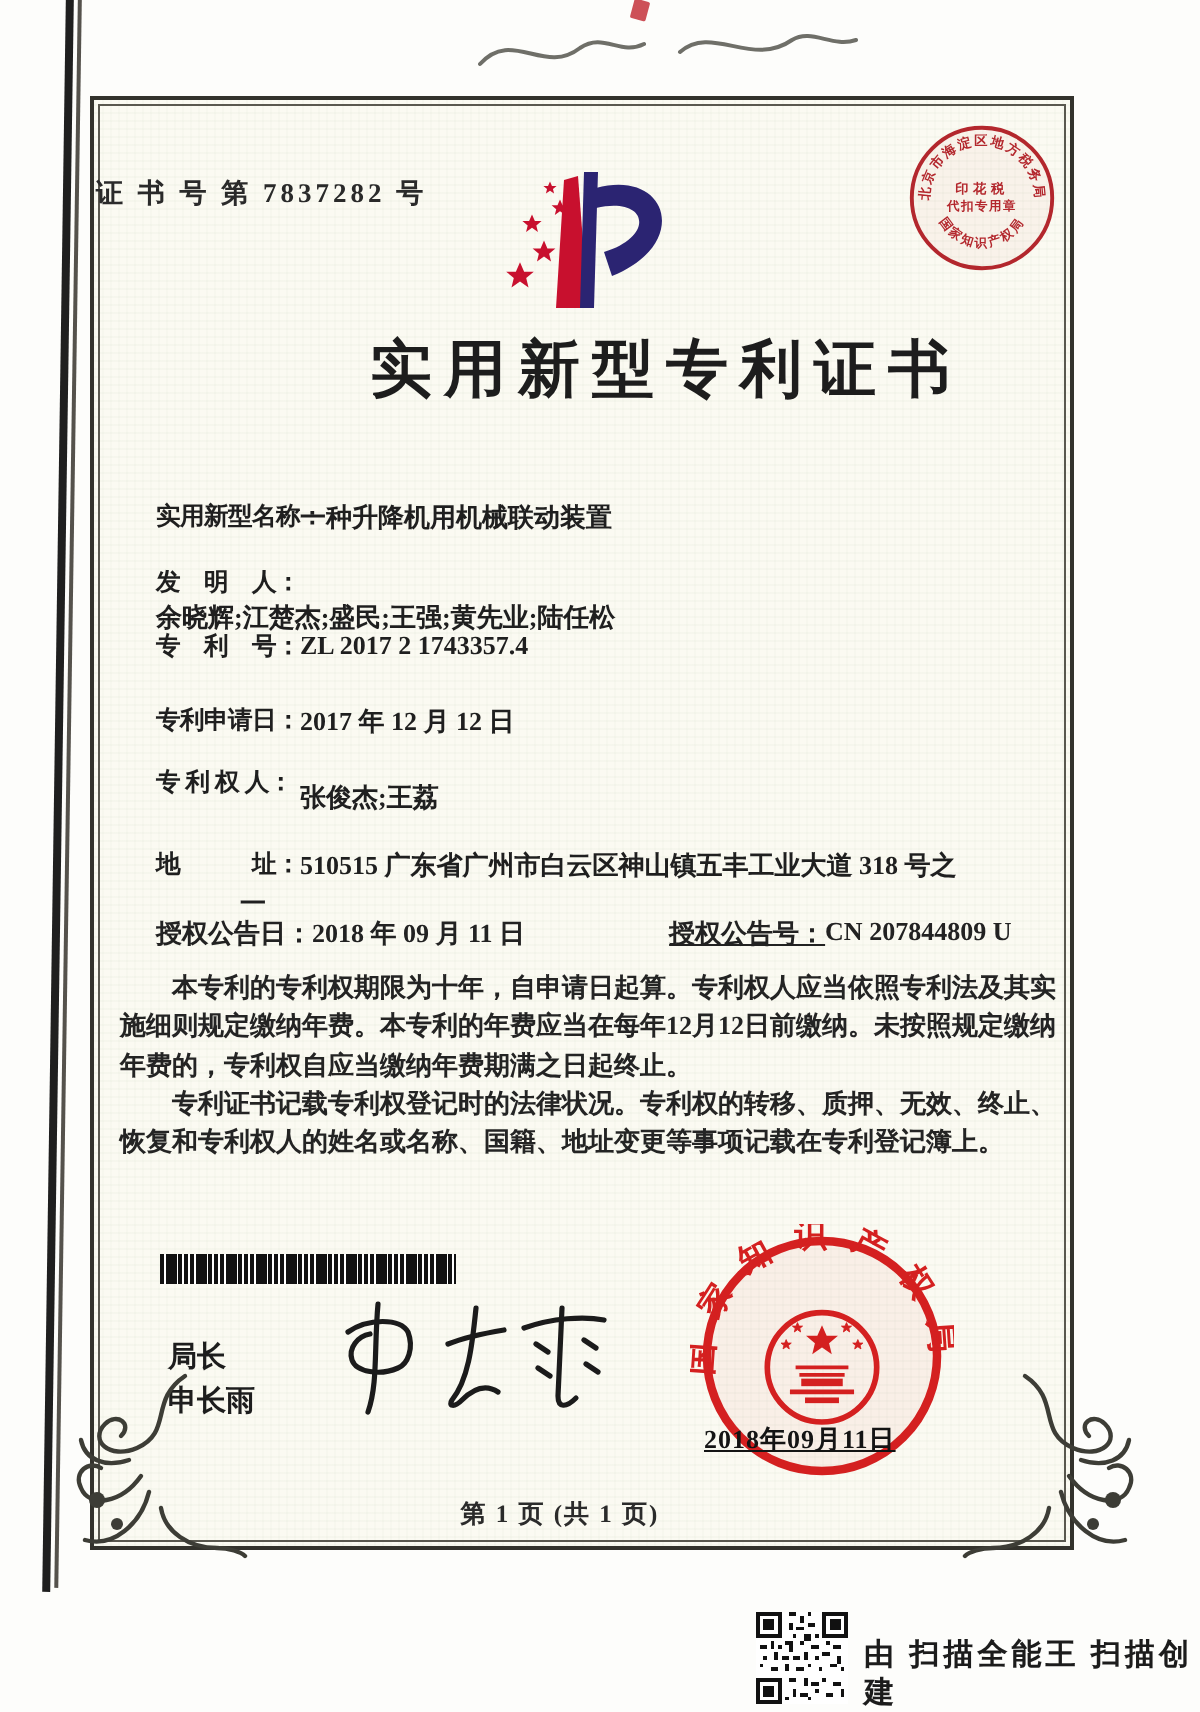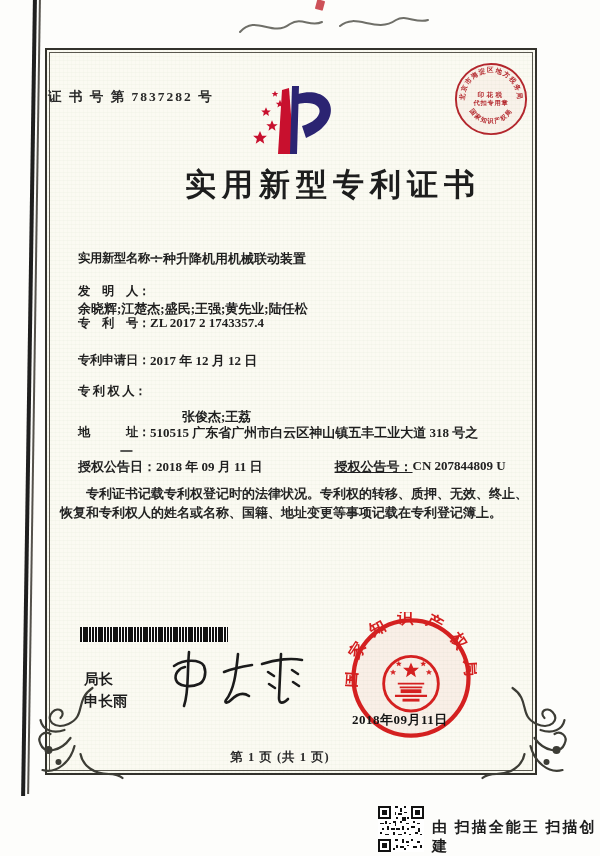--- a/index.html
+++ b/index.html
@@ -35,21 +35,21 @@
   .paras p{margin:0;text-indent:2em;}
   .barcode{left:80px;top:627px;width:148px;height:15px;background-color:#fff;
     background-image:
       repeating-linear-gradient(90deg,#111 0,#111 2px,transparent 2px,transparent 3px),
       repeating-linear-gradient(90deg,#111 0,#111 1px,transparent 1px,transparent 5px),
       repeating-linear-gradient(90deg,#111 0,#111 1px,transparent 1px,transparent 7.5px);}
   .signer{left:84px;top:668px;font-size:14.5px;font-weight:700;line-height:22px;color:#1d1d1d;}
   .sig-svg{left:162px;top:642px;}
   .main-seal{left:345px;top:612px;width:132px;height:132px;z-index:3;}
   .date-stamp{left:352px;top:711px;font-size:13px;font-weight:700;letter-spacing:0.5px;
-    color:#141414;z-index:4;}
+    color:#141414;z-index:4;text-decoration:underline;}
   .page-footer{left:45px;top:749px;width:470px;text-align:center;font-size:12.5px;
     font-weight:600;letter-spacing:1px;color:#2b2b2b;}
   .tax-seal{left:452px;top:60px;width:78px;height:78px;z-index:3;}
   .logo{left:248px;top:82px;}
   .flourish{z-index:2;}
   .tape{left:316px;top:0px;width:8px;height:10px;background:#c4333b;opacity:.85;
     transform:rotate(15deg);border-radius:1px;}
   .qr{left:378px;top:806px;}
   .scan-credit{left:432px;top:818px;font-size:15px;font-weight:700;letter-spacing:2px;color:#1c1c1c;}
 </style>
@@ -114,35 +114,36 @@
   <span class="lbl">专　利　号：</span>
   <span class="val">ZL 2017 2 1743357.4</span>
 </div>
 <div class="abs row" style="top:352px;font-family:Liberation Serif, serif;">
   <span class="lbl">专利申请日：</span>
   <span class="val">2017 年 12 月 12 日</span>
 </div>
 <div class="abs row" style="top:383px;flex-direction:column;">
   <span class="lbl">专 利 权 人：</span>
 </div>
-<div class="abs cont" style="top:408px;margin-left:32px;">张俊杰;王荔</div>
+<div class="abs cont" style="top:390px;">张俊杰;王荔</div>
 <div class="abs row" style="top:424px;text-align:center;">
   <span class="lbl">地　　　址：</span>
   <span class="val">510515 广东省广州市白云区神山镇五丰工业大道 318 号之</span>
 </div>
 <div class="abs cont" style="top:443px;left:120px;">一</div>
 
 <div class="abs grant-row" style="top:458px;">
   <span>授权公告日：</span>
   <span>2018 年 09 月 11 日</span>
   <span class="g2">授权公告号：</span>
   <span>CN 207844809 U</span>
 </div>
 
 <div class="abs paras">
+  <p>本专利的专利权期限为十年，自申请日起算。专利权人应当依照专利法及其实施细则规定缴纳年费。本专利的年费应当在每年12月12日前缴纳。未按照规定缴纳年费的，专利权自应当缴纳年费期满之日起终止。</p>
   <p>专利证书记载专利权登记时的法律状况。专利权的转移、质押、无效、终止、恢复和专利权人的姓名或名称、国籍、地址变更等事项记载在专利登记簿上。</p>
 </div>
 
 <div class="abs barcode"></div>
 
 <div class="abs signer">
   <div>局长</div>
   <div>申长雨</div>
 </div>
 

